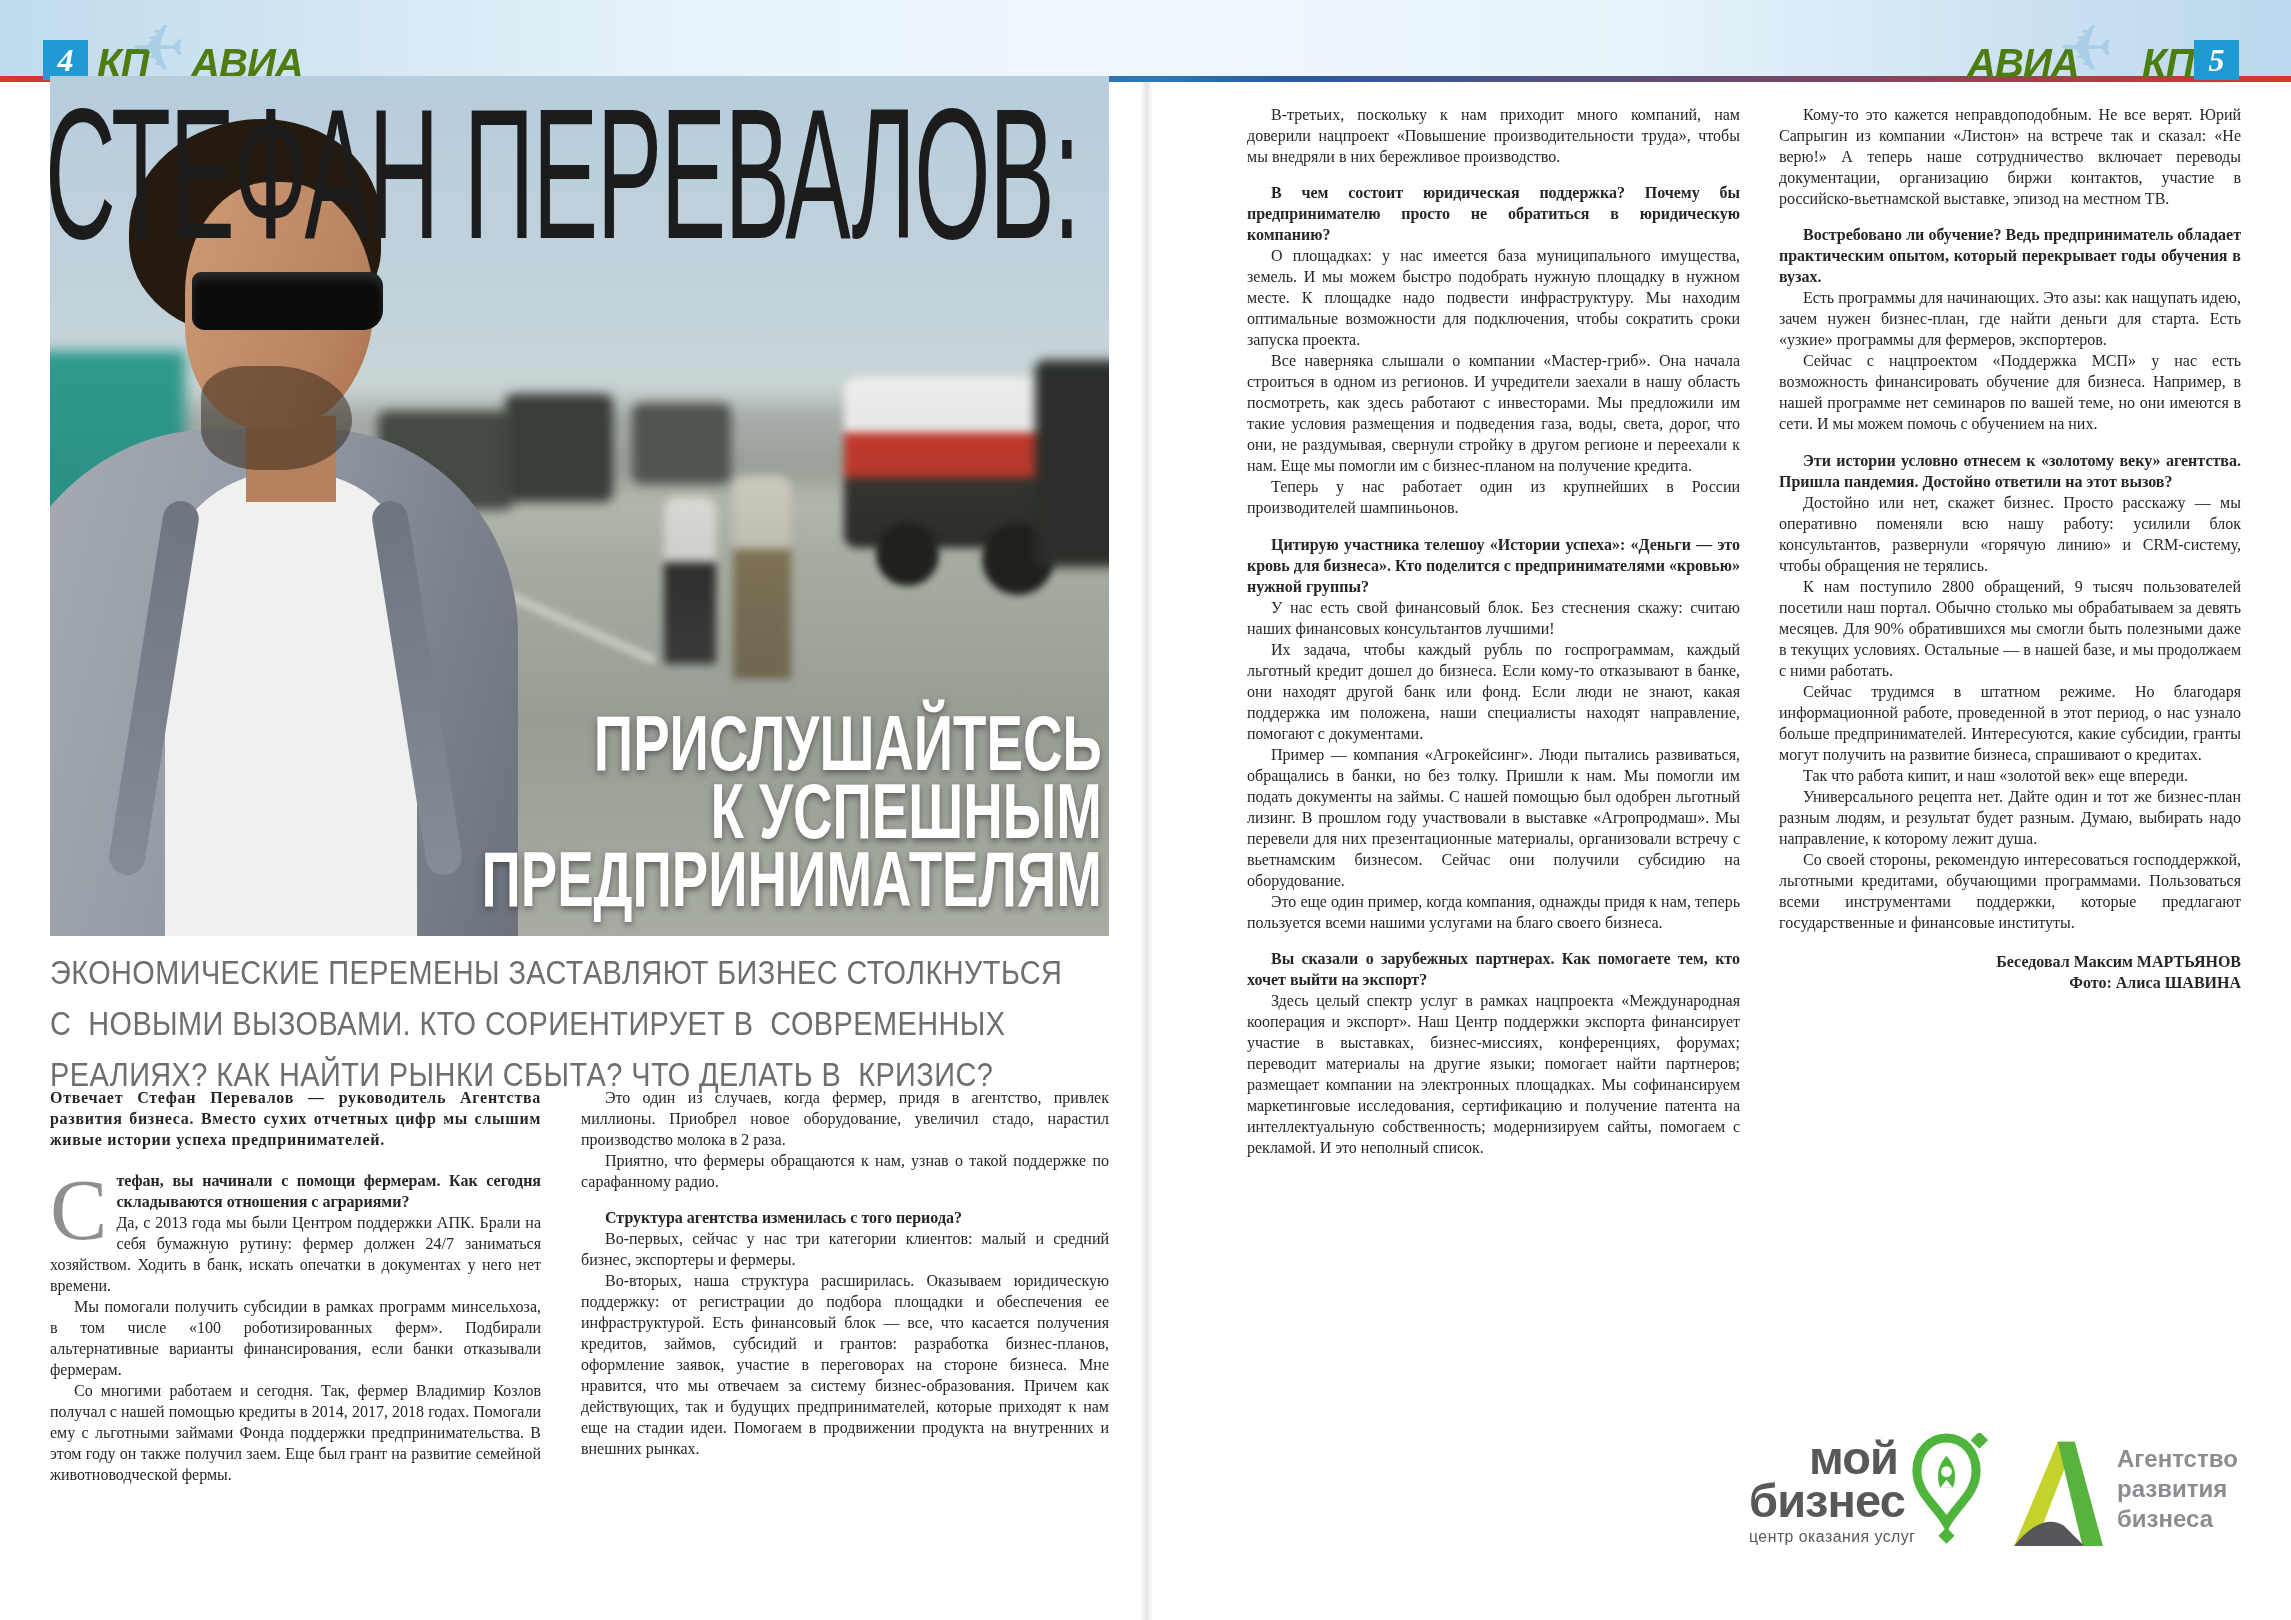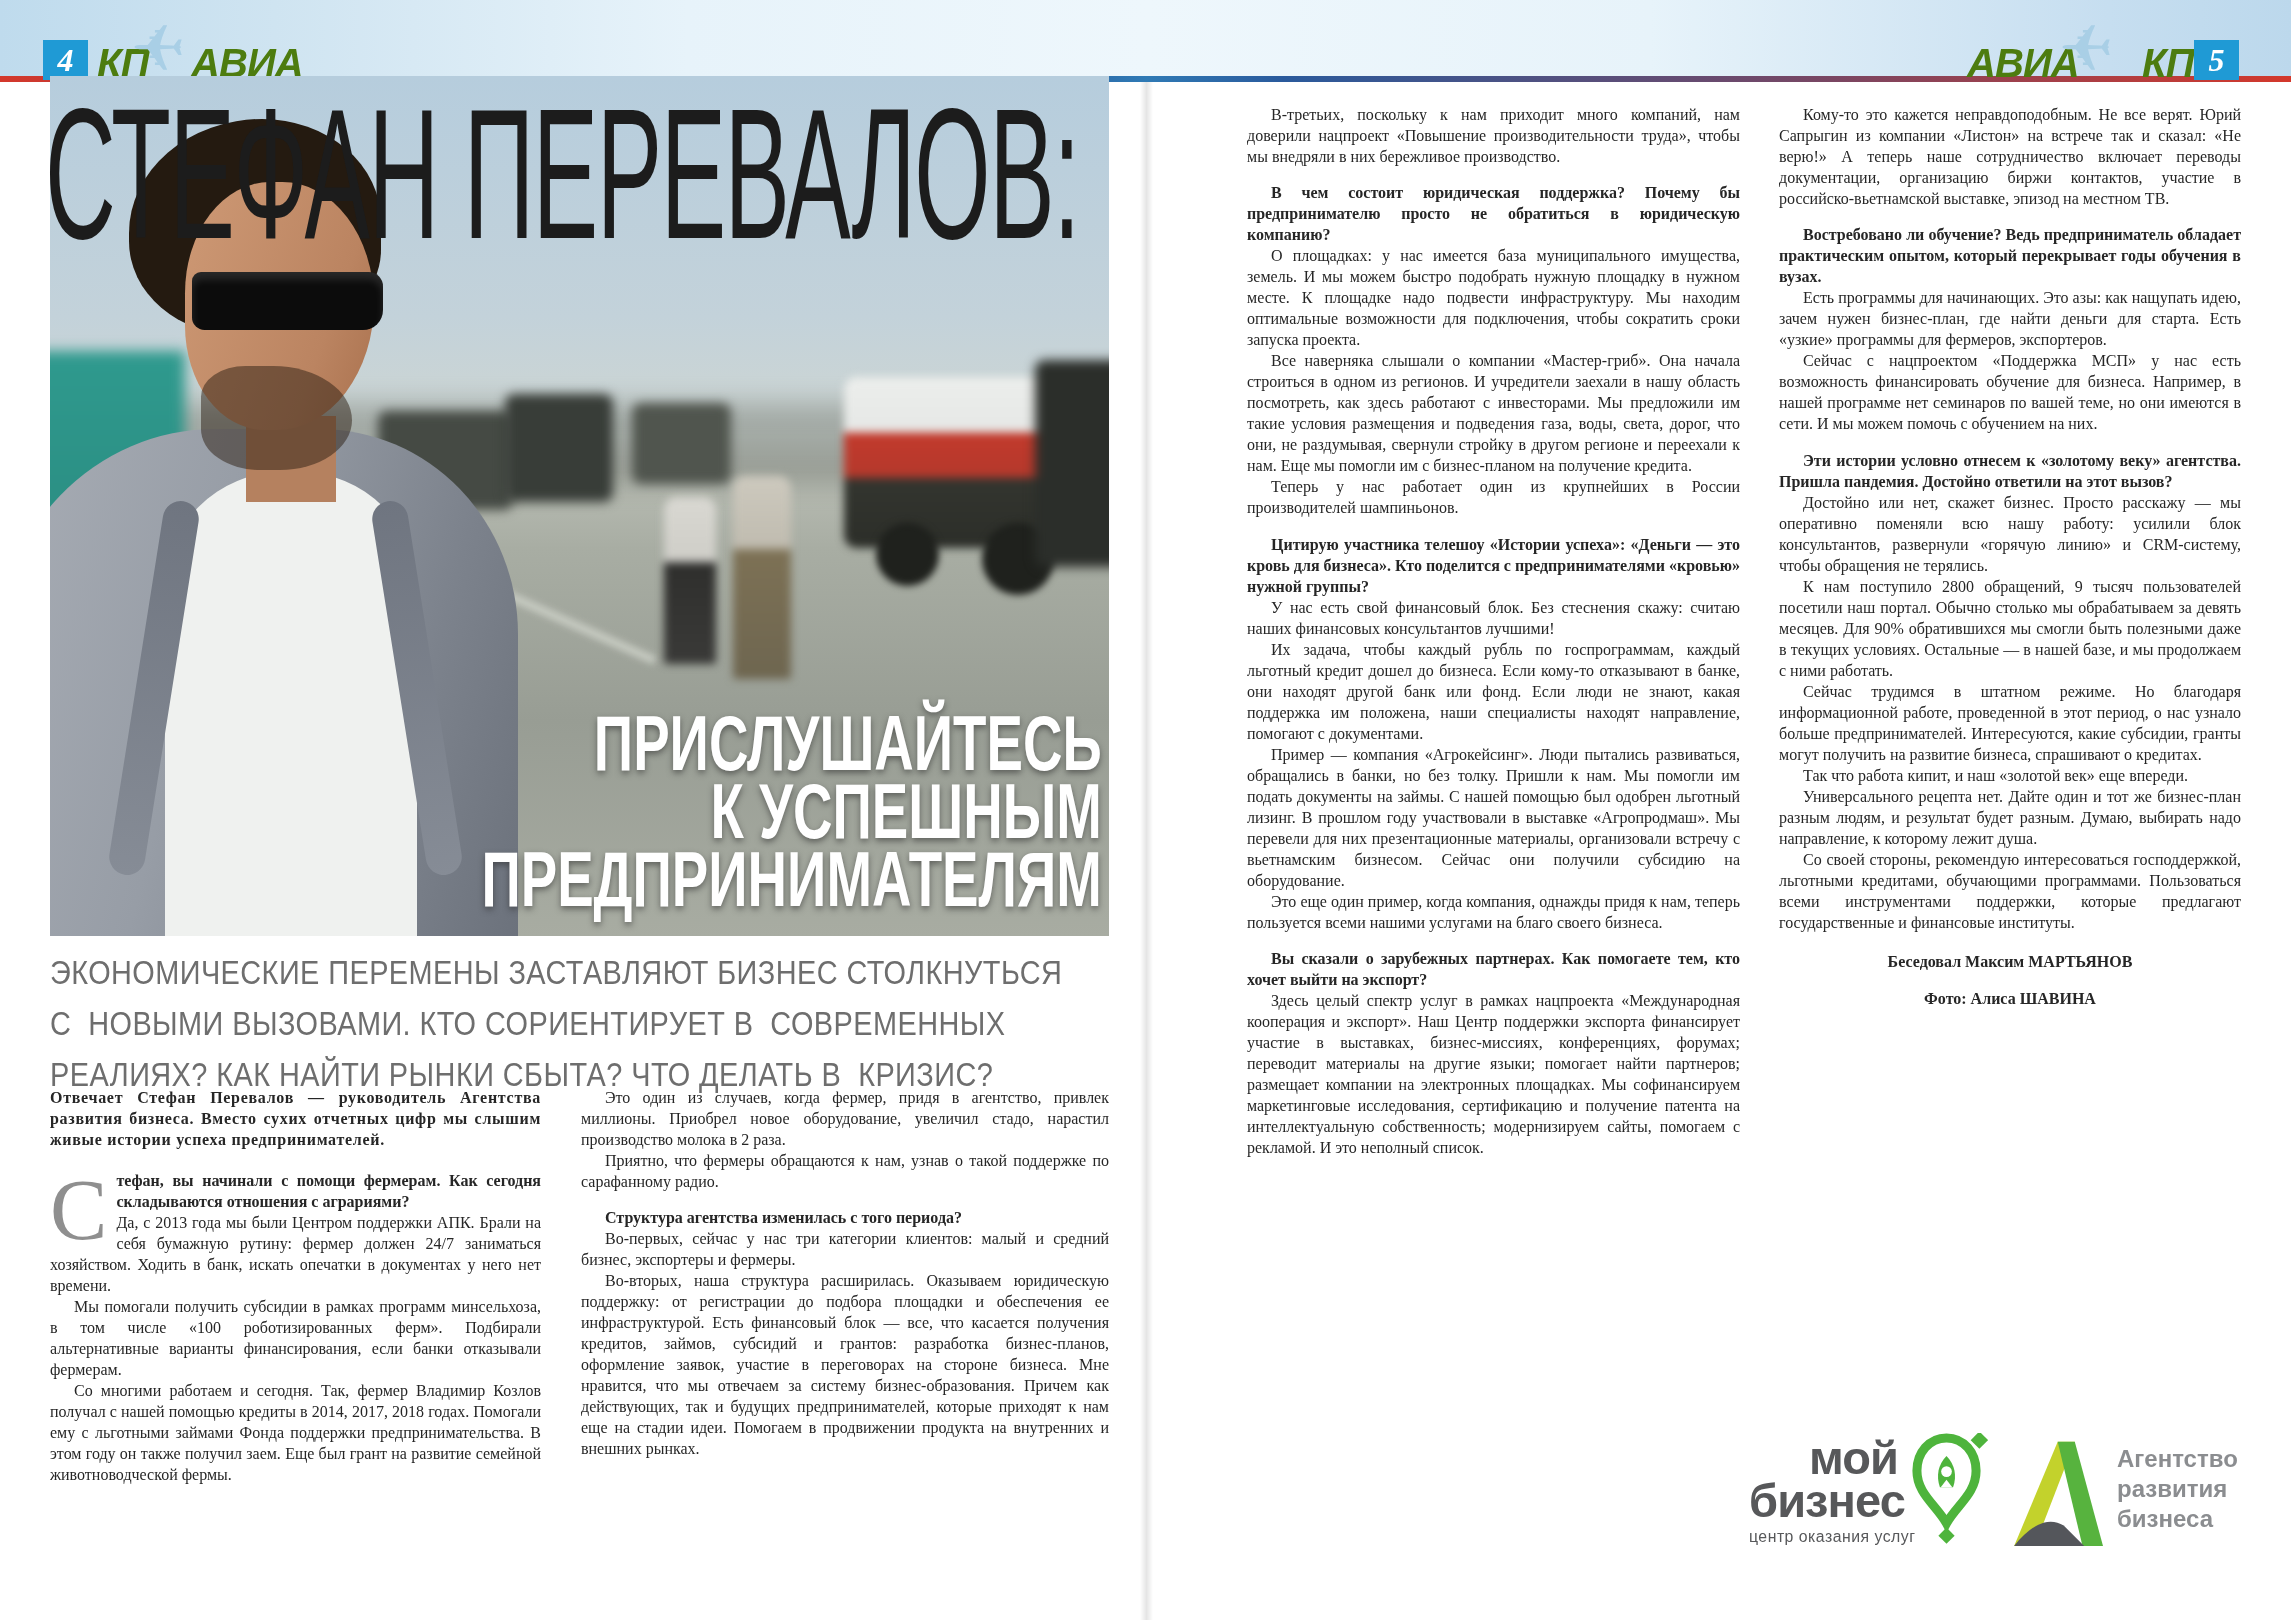--- a/index.html
+++ b/index.html
@@ -76,21 +76,21 @@
   .c1{left:50px;top:1087px;width:491px;height:527px;}
   .c2{left:581px;top:1087px;width:528px;height:527px;}
   .c3{left:1247px;top:104px;width:493px;height:1494px;}
   .c4{left:1779px;top:104px;width:462px;height:1404px;}
   .intro{font-weight:700;text-indent:0 !important;letter-spacing:0.7px;}
   .dc-block{margin-top:20px;}
   .dropcap{float:left;font:400 86px/0.74 "Liberation Serif",serif;color:#8f8f8f;padding:9px 9px 0 0;}
   .dc-q{font-weight:700;text-indent:0 !important;}
   .dc-a{text-indent:0 !important;}
   .byline{margin-top:18px;text-align:right;font-weight:700;text-indent:0 !important;}
-  .byline div{margin:16px;text-align:center;}
+  .byline div{margin:0;}
   
   .logo-myb{position:absolute;left:1749px;top:1438px;width:149px;text-align:right;
     font-family:"Liberation Sans",sans-serif;color:#57585a;}
   .logo-myb .l1{font-weight:700;font-size:47px;line-height:40px;letter-spacing:-0.9px;}
   .logo-myb .l2{font-weight:700;font-size:47px;line-height:45px;letter-spacing:-0.9px;}
   .logo-myb .tag{font-size:15.8px;color:#57585a;margin-top:5.4px;letter-spacing:0.5px;white-space:nowrap;}
   .logo-myb-icon{position:absolute;left:1905px;top:1433px;}
   .logo-arb-icon{position:absolute;left:2009px;top:1438px;}
   .logo-arb-text{position:absolute;left:2117px;top:1444px;font:700 24px/30px "Liberation Sans",sans-serif;color:#8b8d90;}
 </style>

